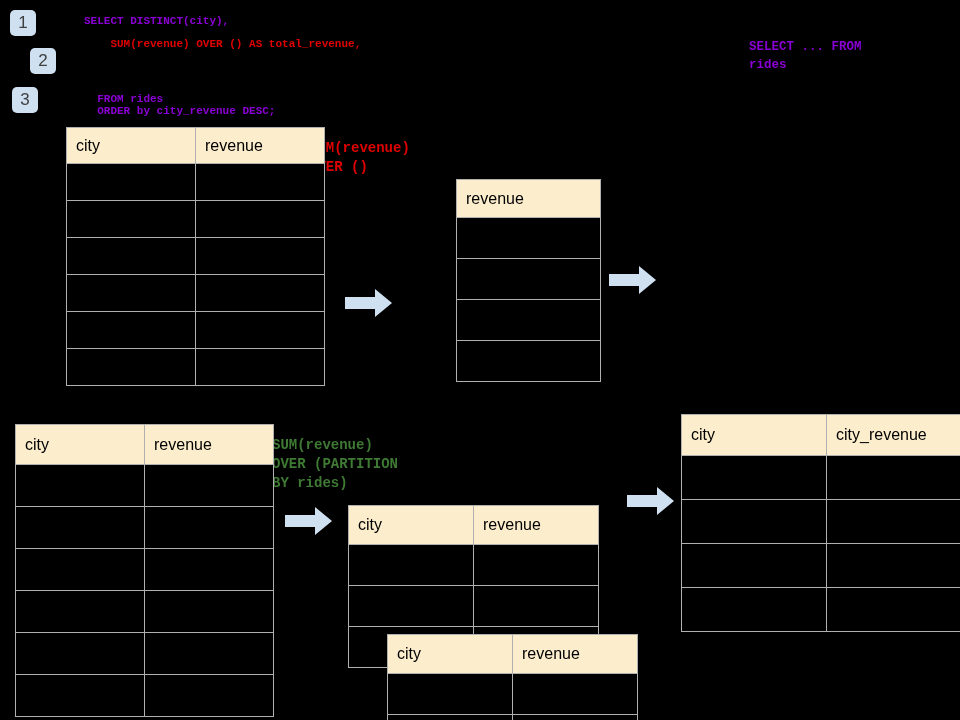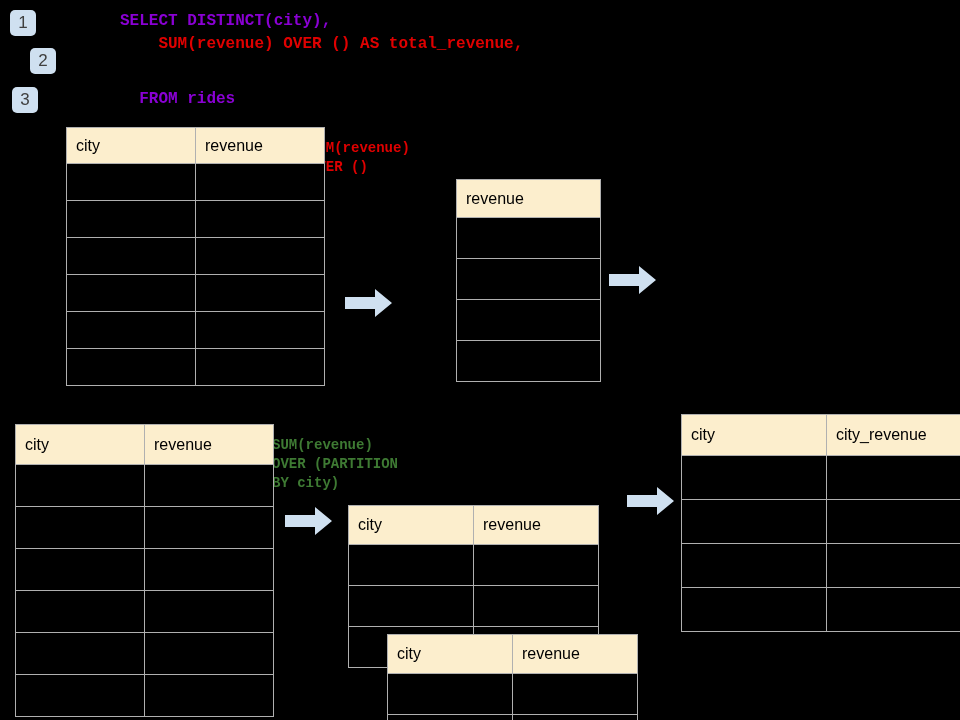--- a/index.html
+++ b/index.html
@@ -20,26 +20,25 @@
     font-size:17px;
     line-height:26px;
     text-align:center;
     width:26px;height:26px;
   }
 
   
   .code{
     position:absolute;
     font-family:"Liberation Mono", monospace;
-    font-size:16px;
+    font-size:11px;
     line-height:21.5px;
     white-space:pre;
     font-weight:bold;
     letter-spacing:0px;
-    margin-left:36px;
   }
   .c-purple{color:#8a00d4;}
   .c-red{color:#e00000;}
   .c-green{color:#3e7a33;}
 
   .note{
     position:absolute;
     font-family:"Liberation Mono", monospace;
     font-size:14px;
     line-height:19px;
@@ -80,28 +79,31 @@
 
 <div class="stage">
 
   <div class="badge" style="left:10px;top:10px;">1</div>
   <div class="badge" style="left:30px;top:48px;">2</div>
   <div class="badge" style="left:12px;top:87px;">3</div>
 
   <div class="code c-purple" style="left:84px;top:11px;">SELECT DISTINCT(city),</div>
   <div class="code c-red" style="left:84px;top:34px;">    SUM(revenue) OVER () AS total_revenue,</div>
   <div class="code c-purple" style="left:84px;top:89px;">  FROM rides</div>
-
+  <div class="code c-purple" style="left:84px;top:101px;">  ORDER by city_revenue DESC;</div>
+
+  <div class="note purple small" style="left:749px;top:38px;">SELECT ... FROM
+rides</div>
 
   <div class="note red" style="left:309px;top:139px;">SUM(revenue)
 OVER ()</div>
 
   <div class="note green" style="left:272px;top:436px;">SUM(revenue)
 OVER (PARTITION
-BY city)</div>
+BY rides)</div>
 
   <table class="tbl" style="left:66px;top:127px;width:238px;">
     <tbody>
         <tr>
       <td class="hd" style="width:119px;height:35px;">city</td>
       <td class="hd" style="width:119px;height:35px;">revenue</td>
     </tr>
     <tr>
           <td style="height:36px;"></td>
           <td></td>

